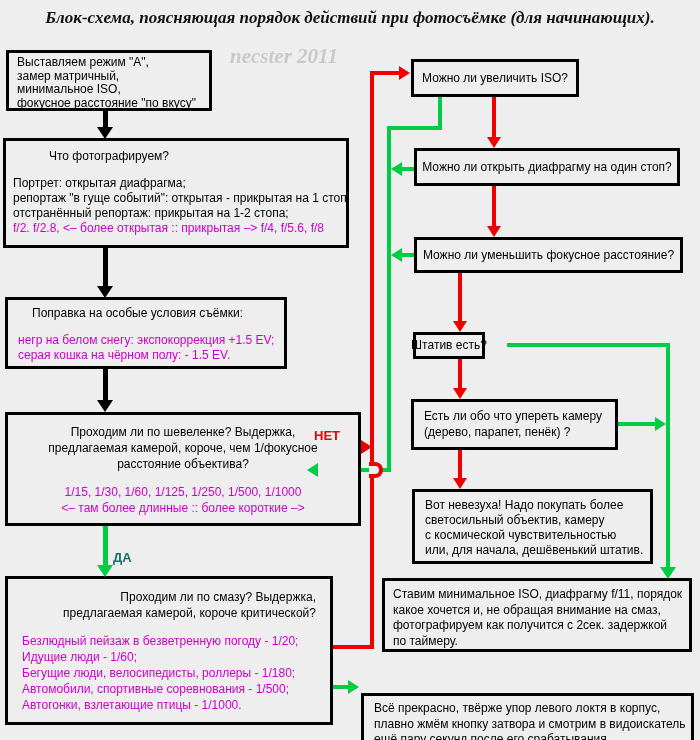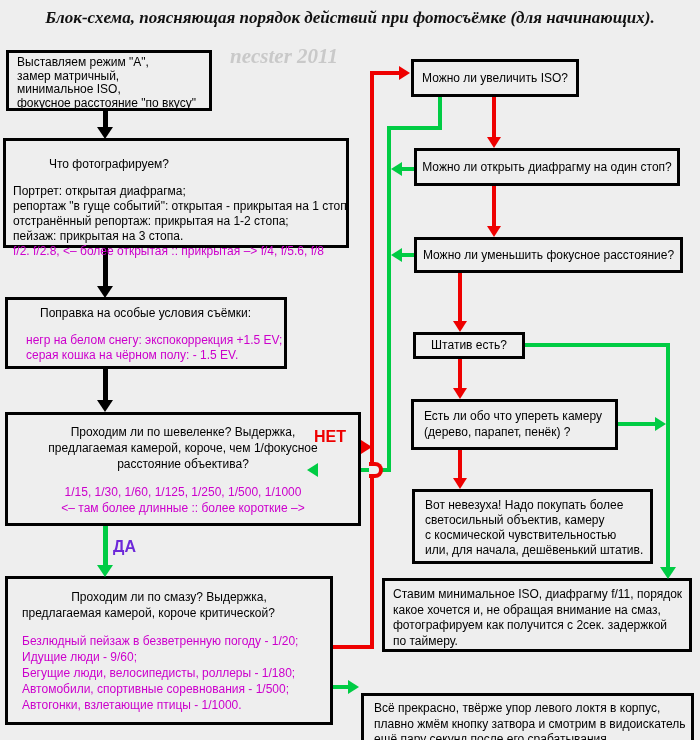--- a/index.html
+++ b/index.html
@@ -24,23 +24,23 @@
   .seg.blk{background:#000;}
   .ah{position:absolute;width:0;height:0;}
   .ah.down.red{border-left:7px solid transparent;border-right:7px solid transparent;border-top:11px solid #ee0000;}
   .ah.down.green{border-left:8px solid transparent;border-right:8px solid transparent;border-top:12px solid #00cc44;}
   .ah.down.blk{border-left:8px solid transparent;border-right:8px solid transparent;border-top:12px solid #000;}
   .ah.right.red{border-top:7px solid transparent;border-bottom:7px solid transparent;border-left:11px solid #ee0000;}
   .ah.right.green{border-top:7px solid transparent;border-bottom:7px solid transparent;border-left:11px solid #00cc44;}
   .ah.left.green{border-top:7px solid transparent;border-bottom:7px solid transparent;border-right:11px solid #00cc44;}
   .bridge{position:absolute;left:369px;top:462px;width:14px;height:16px;box-sizing:border-box;
           border:4px solid #ee0000;border-left:none;border-radius:0 12px 12px 0;background:#eeeeee;}
-  .edgelabel{position:absolute;font-weight:bold;font-size:16px;}
+  .edgelabel{position:absolute;font-weight:bold;font-size:13px;}
   .edgelabel.no{color:#ee0000;}
-  .edgelabel.yes{color:#6d28d9;}
+  .edgelabel.yes{color:#0f766e;margin-top:12px;}
 </style>
 </head>
 <body>
 
 <div id="canvas">
 
   <div class="title">Блок-схема, поясняющая  порядок действий при фотосъёмке (для начинающих).</div>
   <div class="watermark">necster 2011</div>
 
   <div class="seg green" style="left:438px;top:97px;width:4px;height:33px"></div>
@@ -71,70 +71,69 @@
   <div class="seg blk" style="left:103px;top:248px;width:5px;height:38px"></div>
   <div class="seg blk" style="left:103px;top:369px;width:5px;height:31px"></div>
 
   <div class="box" style="left:6px;top:50px;width:206px;height:61px;padding:3px 8px;line-height:13.5px">
     <div class="ln">Выставляем режим "А",</div>
     <div class="ln">замер матричный,</div>
     <div class="ln">минимальное ISO,</div>
     <div class="ln">фокусное расстояние "по вкусу"</div>
   </div>
 
-  <div class="box" style="left:3px;top:138px;width:346px;height:110px;padding:16px 7px">
+  <div class="box" style="left:3px;top:138px;width:346px;height:110px;padding:8px 7px">
     <div class="ln" style="padding-left:36px">Что фотографируем?</div>
     <div class="gap12"></div>
     <div class="ln">Портрет: открытая диафрагма;</div>
     <div class="ln">репортаж "в гуще событий": открытая - прикрытая на 1 стоп;</div>
     <div class="ln">отстранённый репортаж: прикрытая на 1-2 стопа;</div>
-    <div class="ln">пейзаж: прикрытая на 3 стопа.</div>
     <div class="ln magenta">f/2. f/2.8, &lt;– более открытая :: прикрытая –&gt; f/4, f/5.6, f/8</div>
   </div>
 
-  <div class="box" style="left:5px;top:297px;width:282px;height:72px;padding:6px 18px">
+  <div class="box" style="left:5px;top:297px;width:282px;height:72px;padding:6px 10px">
     <div class="ln" style="padding-left:14px">Поправка на особые условия съёмки:</div>
     <div class="gap12"></div>
     <div class="ln magenta">негр на белом снегу:  экспокоррекция +1.5 EV;</div>
     <div class="ln magenta">серая кошка на чёрном полу: - 1.5 EV.</div>
   </div>
 
   <div class="box center" style="left:5px;top:412px;width:356px;height:114px;padding:9px 4px;line-height:16px">
     <div class="ln">Проходим ли по шевеленке? Выдержка,</div>
     <div class="ln">предлагаемая камерой, короче, чем 1/фокусное</div>
     <div class="ln">расстояние объектива?</div>
     <div class="gap12"></div>
     <div class="ln magenta">1/15, 1/30, 1/60, 1/125, 1/250, 1/500, 1/1000</div>
     <div class="ln magenta">&lt;– там более длинные  ::  более короткие –&gt;</div>
   </div>
 
   <div class="box" style="left:5px;top:576px;width:328px;height:149px;padding:10px 14px;line-height:16px">
-    <div class="ln" style="text-align:center">Проходим ли по смазу? Выдержка,</div>
-    <div class="ln" style="text-align:left">предлагаемая камерой, короче критической?</div>
+    <div class="ln" style="text-align:right">Проходим ли по смазу? Выдержка,</div>
+    <div class="ln" style="text-align:right">предлагаемая камерой, короче критической?</div>
     <div class="gap12"></div>
     <div class="ln magenta">Безлюдный пейзаж в безветренную погоду - 1/20;</div>
-    <div class="ln magenta">Идущие люди - 9/60;</div>
+    <div class="ln magenta">Идущие люди - 1/60;</div>
     <div class="ln magenta">Бегущие люди, велосипедисты, роллеры - 1/180;</div>
     <div class="ln magenta">Автомобили, спортивные соревнования - 1/500;</div>
     <div class="ln magenta">Автогонки, взлетающие птицы - 1/1000.</div>
   </div>
 
   <div class="box flexmid" style="left:411px;top:59px;width:168px;height:38px">
     <div class="ln">Можно ли увеличить ISO?</div>
   </div>
 
   <div class="box flexmid" style="left:414px;top:148px;width:266px;height:38px">
     <div class="ln">Можно ли открыть диафрагму на один стоп?</div>
   </div>
 
   <div class="box flexmid" style="left:414px;top:237px;width:269px;height:36px">
     <div class="ln">Можно ли уменьшить фокусное расстояние?</div>
   </div>
 
-  <div class="box flexmid" style="left:413px;top:332px;width:112px;height:27px">
+  <div class="box flexmid" style="left:413px;top:332px;width:72px;height:27px">
     <div class="ln">Штатив есть?</div>
   </div>
 
   <div class="box" style="left:411px;top:399px;width:207px;height:51px;padding:6px 10px;line-height:16px">
     <div class="ln">Есть ли обо что упереть камеру</div>
     <div class="ln">(дерево, парапет, пенёк) ?</div>
   </div>
 
   <div class="box" style="left:412px;top:489px;width:241px;height:75px;padding:6px 10px">
     <div class="ln">Вот невезуха! Надо покупать более</div>

